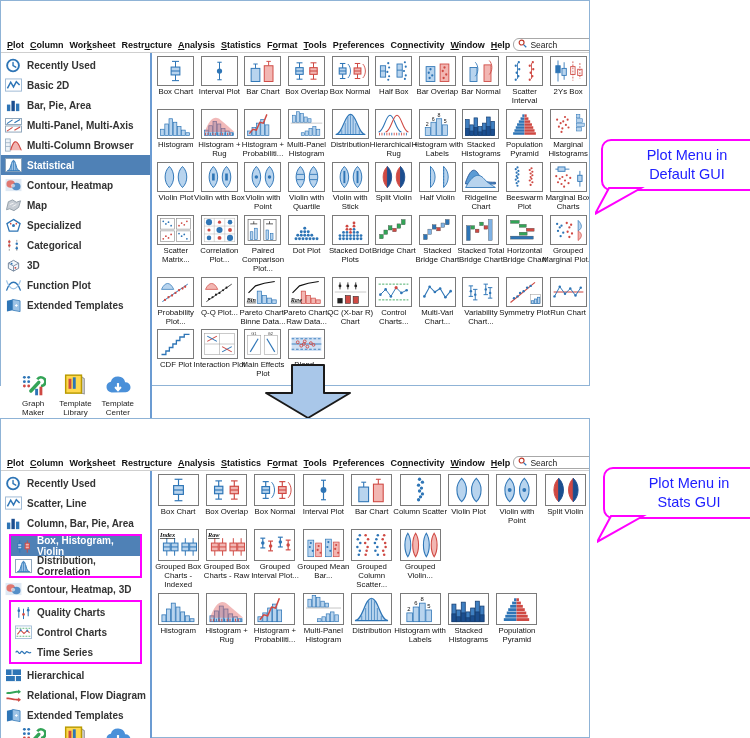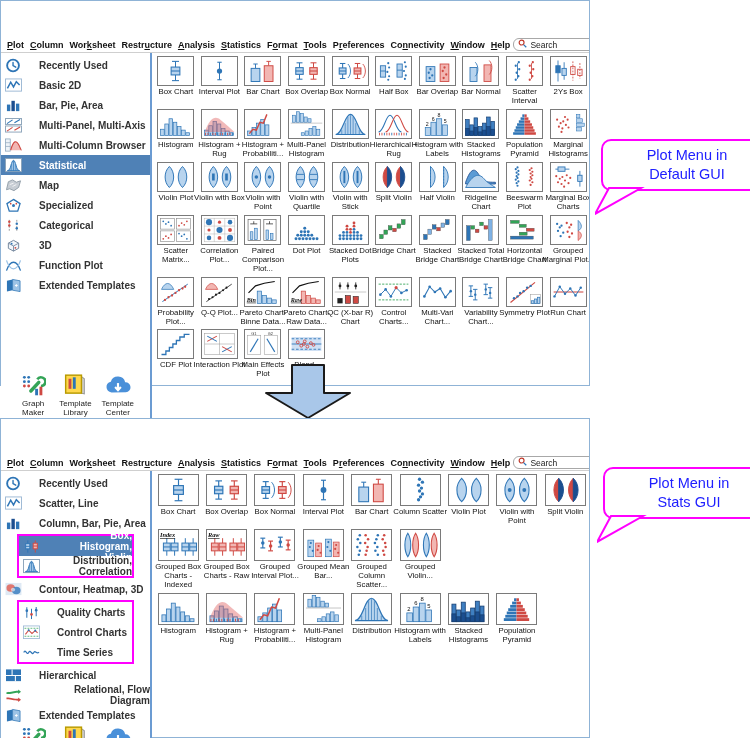--- a/index.html
+++ b/index.html
@@ -14,25 +14,25 @@
            font-size:9px;font-weight:700;color:#111;border-bottom:1px solid #cfcfcf;
            white-space:nowrap;overflow:hidden;margin-top:36px;}
   .menu-item{padding:0 3px;cursor:default;flex:none;}
   .menu-item u{text-decoration:underline;}
   .searchbox{margin-left:auto;margin-right:26px;width:118px;height:11px;flex:none;
              border:1px solid #a8a8a8;border-radius:6px;display:flex;align-items:center;
              gap:3px;padding:0 4px;font-size:8.5px;font-weight:400;color:#222;background:#fff;}
   .panel-body{display:flex;height:calc(100% - 16px);}
   .sidebar{width:151px;box-sizing:border-box;border-right:2px solid #6b9bd2;
            display:flex;flex-direction:column;padding-top:2px;background:#fff;}
-  .sb-item{height:20px;flex:none;display:flex;align-items:center;gap:16px;
-           padding-left:3px;font-size:10px;font-weight:700;color:#333;cursor:default;text-align:right;}
+  .sb-item{height:20px;flex:none;display:flex;align-items:center;gap:4px;
+           padding-left:3px;font-size:10px;font-weight:700;color:#333;cursor:default;}
   .sb-item.selected{background:#4f81b6;color:#fff;}
   .sb-icon{width:19px;height:16px;flex:none;display:flex;align-items:center;justify-content:center;}
-  .hl-group{border:2px solid #ff00ff;margin:1px 16px;}
+  .hl-group{border:2px solid #ff00ff;margin:1px 8px;}
   .sb-tools{margin-top:auto;display:flex;justify-content:space-between;
             align-items:flex-end;padding:0 11px 3px;}
   .tool{display:flex;flex-direction:column;align-items:center;width:48px;
         font-size:8px;line-height:1.12;text-align:center;color:#222;}
   .tool-icon{margin-bottom:1px;}
   .grid{flex:1;padding:3px 0 0 2px;display:flex;flex-direction:column;overflow:hidden;}
   .grow{display:flex;margin-bottom:3px;align-items:flex-start;}
   .cell{display:flex;flex-direction:column;align-items:center;flex:none;cursor:default;}
   #panel-0 .cell{width:43.6px;}
   #panel-1 .cell{width:48.4px;}
@@ -140,20 +140,31 @@
                   <line x1="9" y1="13.5" x2="9" y2="2.8"></line>
                   <line x1="11.5" y1="13.5" x2="11.5" y2="7"></line>
                 </g>
               </svg>
             </span>
             <span>Statistical</span>
           </div>
           <div class="sb-item">
             <span class="sb-icon">
               <svg viewBox="0 0 18 16" width="17" height="15">
+                <rect x="0.5" y="1" width="17" height="13" fill="#dfe9f4"></rect>
+                <ellipse cx="6" cy="6.5" rx="4.5" ry="4" fill="#e06a62" opacity="0.9"></ellipse>
+                <ellipse cx="12" cy="9" rx="4.5" ry="4" fill="#3c7fc0" opacity="0.85"></ellipse>
+                <ellipse cx="8.5" cy="8" rx="2.2" ry="2" fill="#fff" opacity="0.6"></ellipse>
+              </svg>
+            </span>
+            <span>Contour, Heatmap</span>
+          </div>
+          <div class="sb-item">
+            <span class="sb-icon">
+              <svg viewBox="0 0 18 16" width="17" height="15">
                 <path d="M1.5 12.5 L3.5 4 L8 2 L12 4.5 L16.5 3 L14.5 10 L9.5 13.5 L5 11.5 Z" fill="#c7cdd4" stroke="#8a97a1" stroke-width="0.9"></path>
                 <path d="M5 7 L9 5.5 M8 9 L12 7" stroke="#fff" stroke-width="0.8"></path>
               </svg>
             </span>
             <span>Map</span>
           </div>
           <div class="sb-item">
             <span class="sb-icon">
               <svg viewBox="0 0 18 16" width="17" height="15">
                 <polygon points="9,1.5 16,6 13.5,14 4.5,14 2,6" fill="#fff" stroke="#2e75b6" stroke-width="1.4"></polygon>

